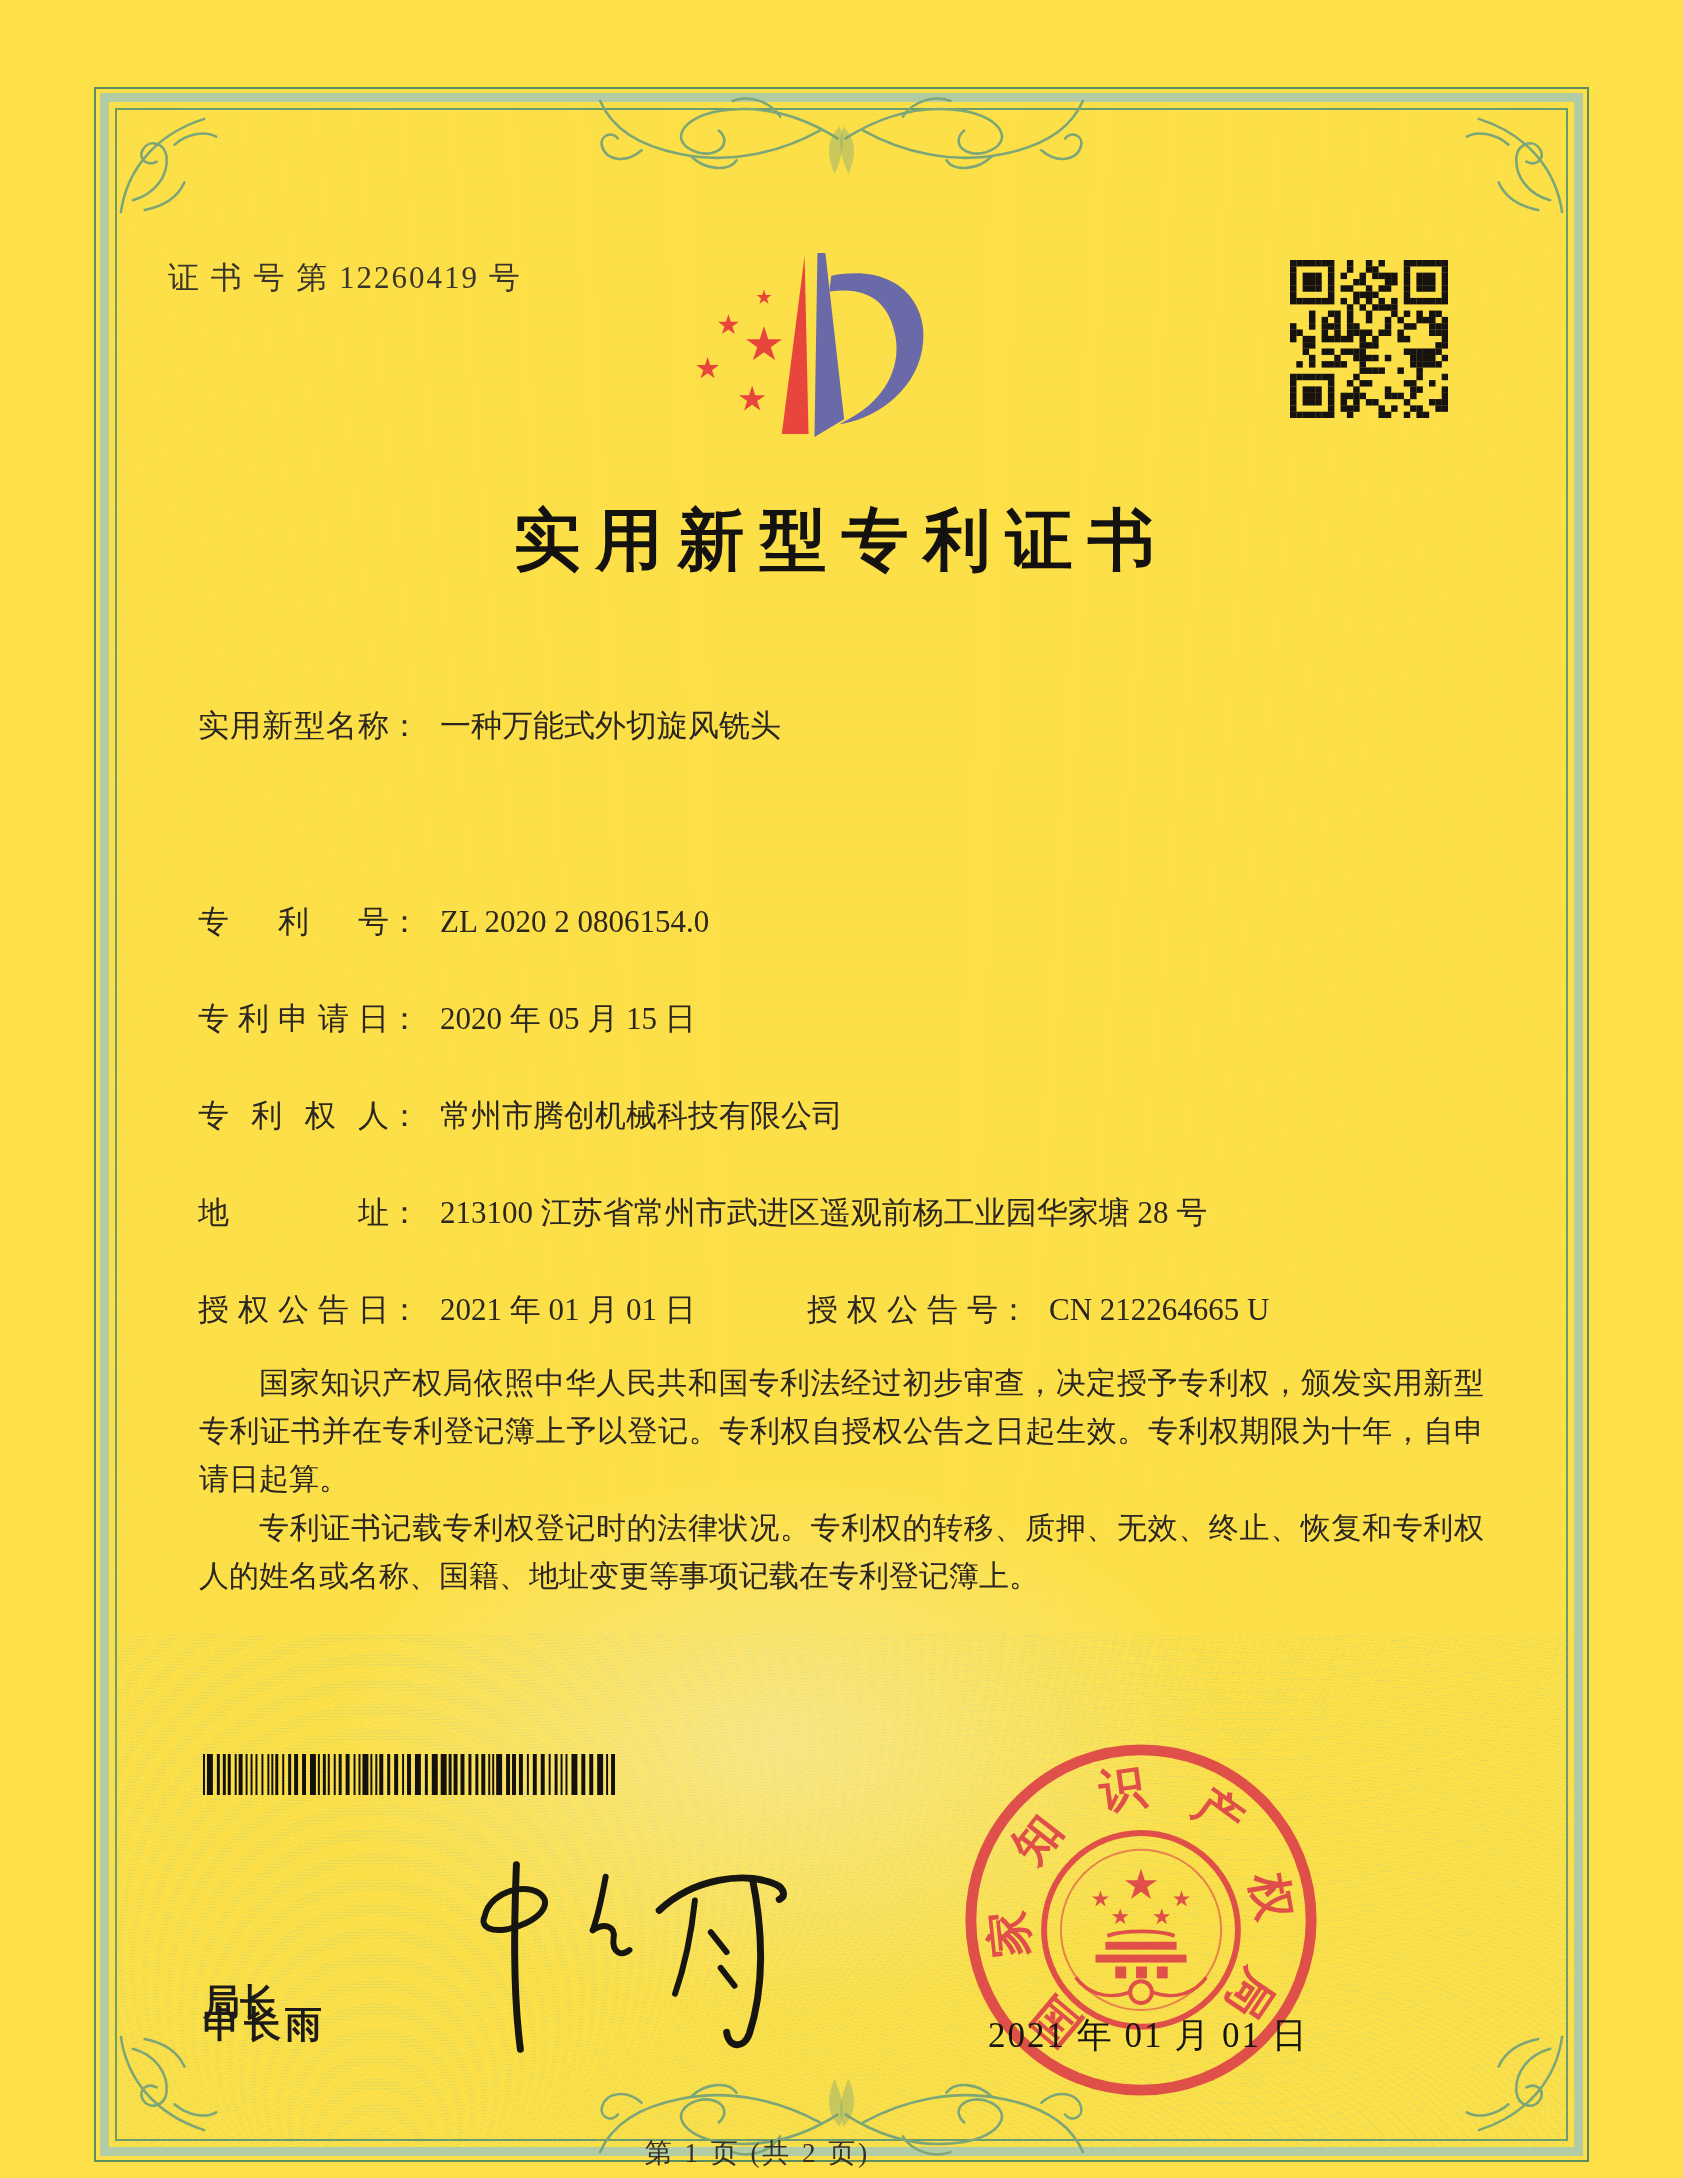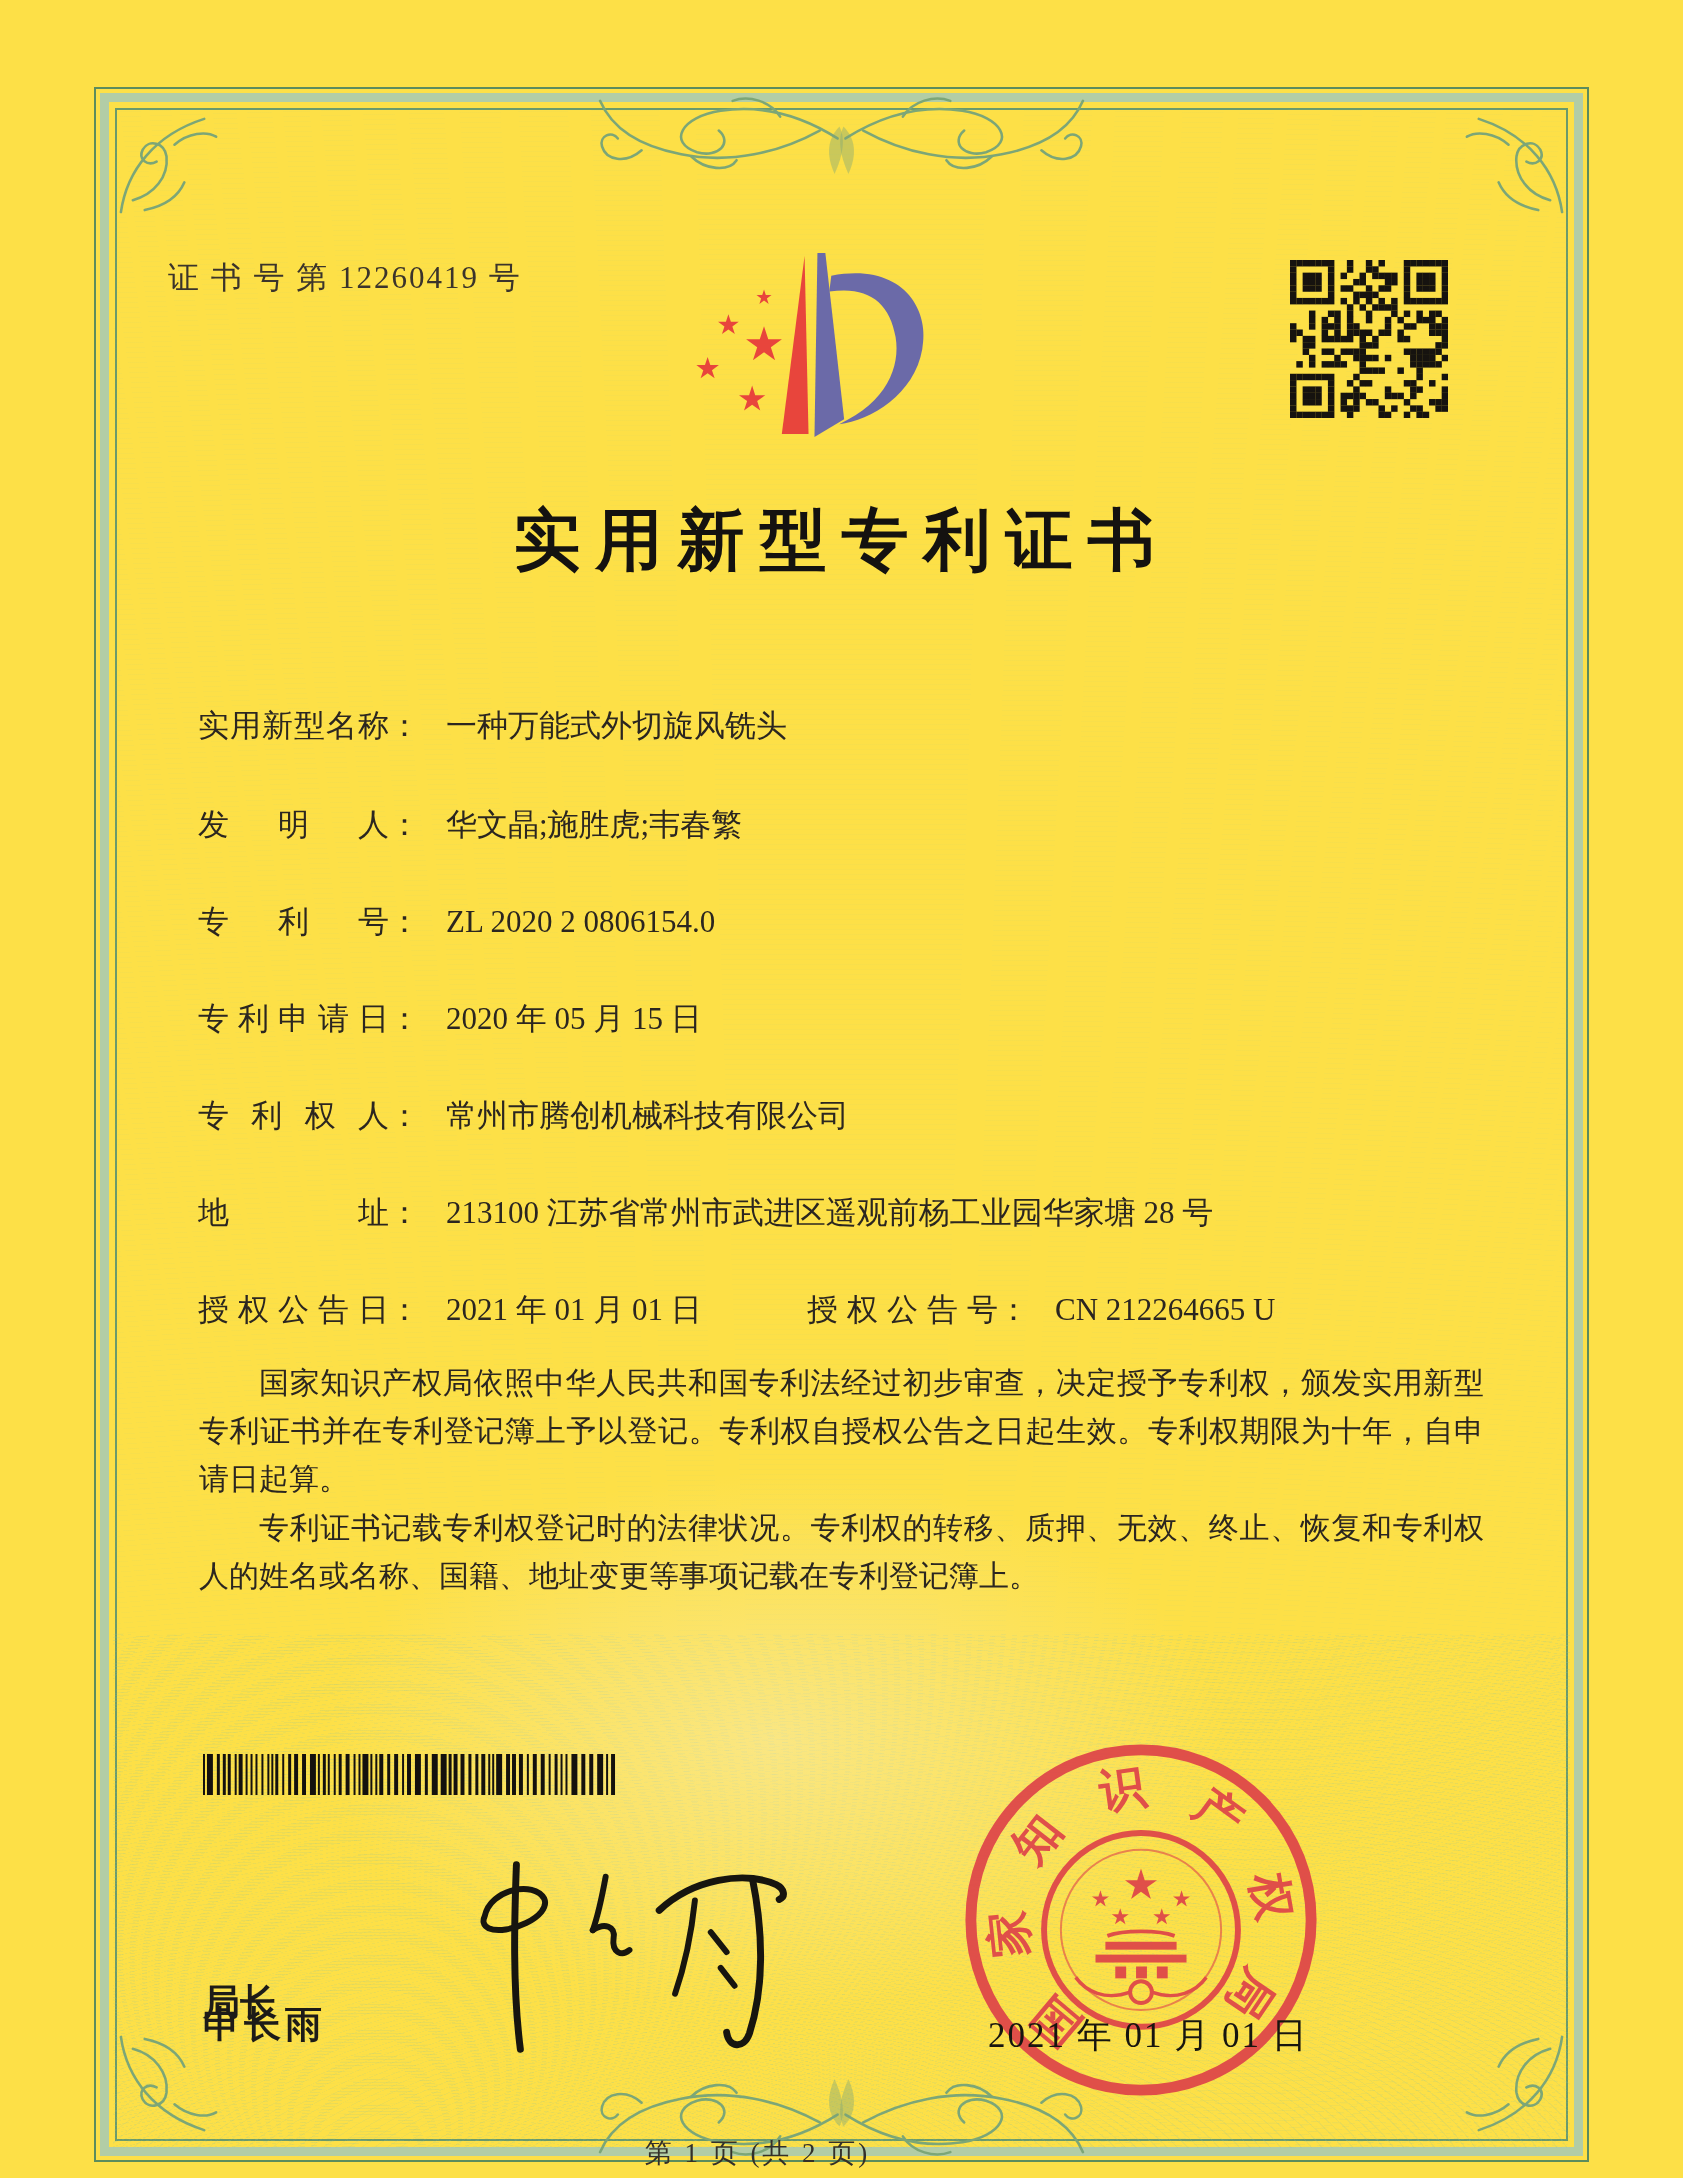--- a/index.html
+++ b/index.html
@@ -32,21 +32,21 @@
   
   .cert-no{position:absolute;left:168px;top:257px;font-size:31px;letter-spacing:2px;color:#3b342b;white-space:nowrap;}
   .logo{position:absolute;left:673px;top:234px;width:277px;height:226px;}
   .qr{position:absolute;left:1290px;top:260px;width:158px;height:158px;}
   .doc-title{position:absolute;left:0;top:495px;width:100%;text-align:center;
     font-size:67px;font-weight:bold;letter-spacing:15px;color:#141210;white-space:nowrap;}
   
   .frow{position:absolute;left:198px;font-size:31px;white-space:nowrap;color:#2b2620;}
   .f-label{display:inline-block;width:191px;text-align:justify;text-align-last:justify;}
   .f-colon{display:inline-block;}
-  .f-value{display:inline-block;margin-left:26px;}
+  .f-value{display:inline-block;margin-left:20px;}
   .r1{top:705px;} .r2{top:804px;} .r3{top:901px;} .r4{top:998px;}
   .r5{top:1095px;} .r6{top:1192px;} .r7{top:1289px;}
   .fcell2{position:absolute;left:609px;top:0;}
   
   .body-text{position:absolute;left:198px;top:1358px;width:1287px;font-size:30px;line-height:48px;
     text-align:justify;color:#2b2620;}
   .body-text p{margin:1px;text-indent:2em;}
   
   .barcode{position:absolute;left:203px;top:1754px;width:414px;height:41px;}
   .officer-title{position:absolute;left:203px;top:1978px;font-family:"Liberation Sans",sans-serif;
@@ -421,23 +421,20 @@
       <rect x="115.20" y="153.60" width="6.55" height="6.55" fill="#16130f"></rect>
       <rect x="128.00" y="153.60" width="6.55" height="6.55" fill="#16130f"></rect>
       <rect x="134.40" y="153.60" width="6.55" height="6.55" fill="#16130f"></rect>
     </svg>
 
   <div class="doc-title">实用新型专利证书</div>
 
   <div class="frow r1">
     <span class="f-label">实用新型名称</span><span class="f-colon">：</span><span class="f-value">一种万能式外切旋风铣头</span>
   </div>
-  <div class="frow r2">
-    <span class="f-label">发明人</span><span class="f-colon">：</span><span class="f-value">华文晶;施胜虎;韦春繁</span>
-  </div>
   <div class="frow r3">
     <span class="f-label">专利号</span><span class="f-colon">：</span><span class="f-value">ZL 2020 2 0806154.0</span>
   </div>
   <div class="frow r4">
     <span class="f-label">专利申请日</span><span class="f-colon">：</span><span class="f-value">2020 年 05 月 15 日</span>
   </div>
   <div class="frow r5">
     <span class="f-label">专利权人</span><span class="f-colon">：</span><span class="f-value">常州市腾创机械科技有限公司</span>
   </div>
   <div class="frow r6">

